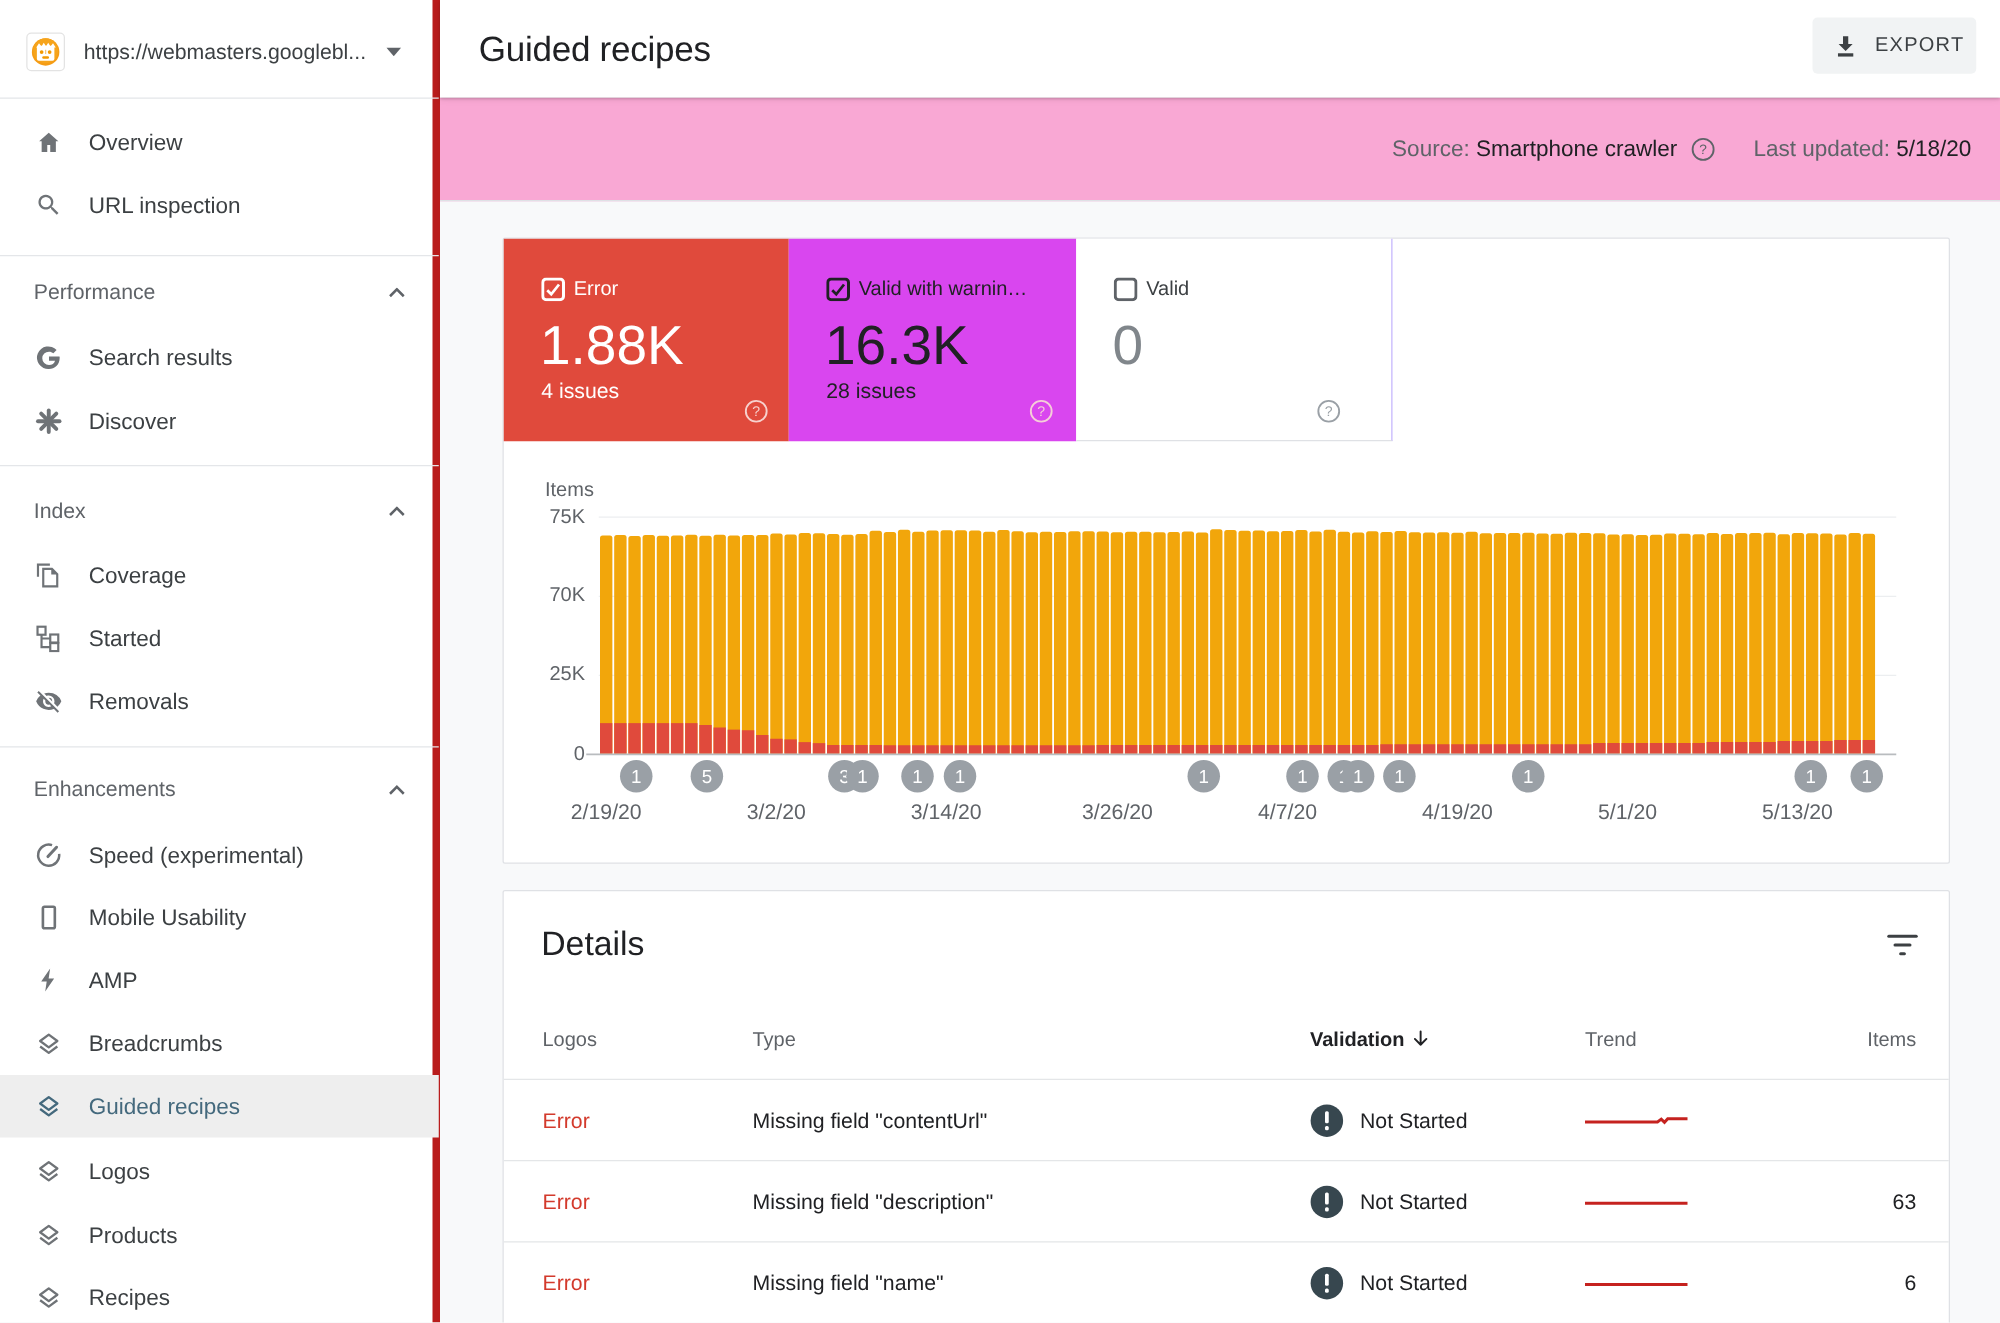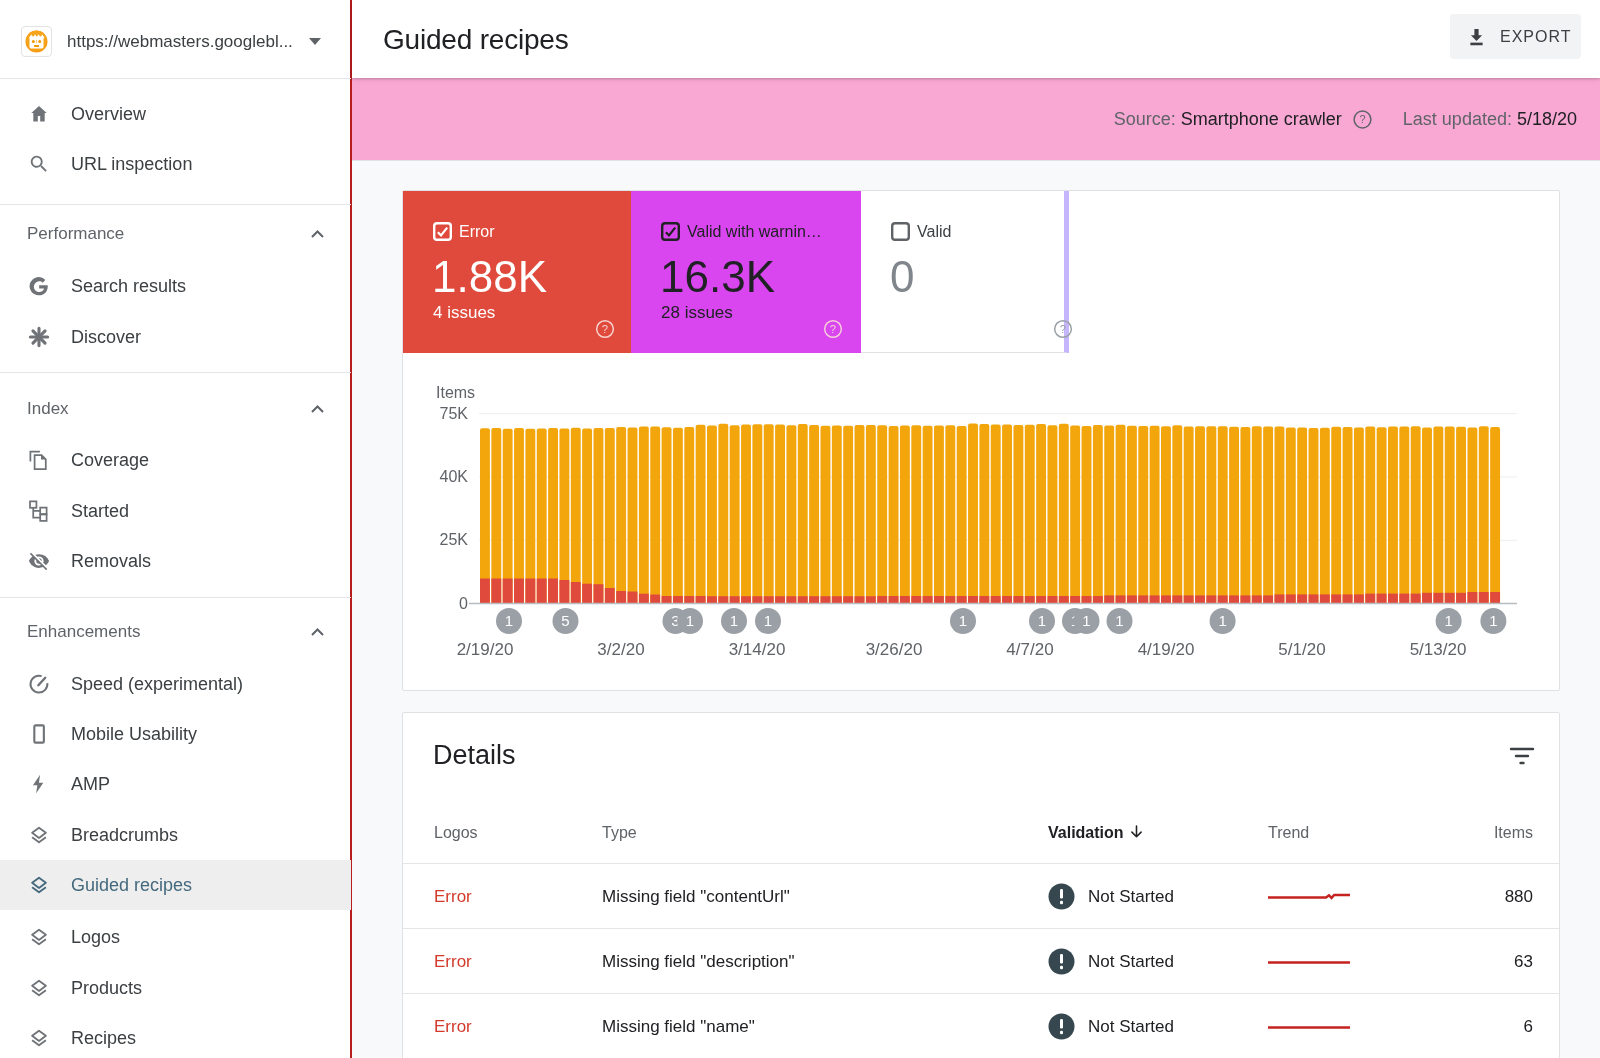--- a/index.html
+++ b/index.html
@@ -1,20 +1,20 @@
 <!DOCTYPE html>
 <html><head>
 <meta charset="utf-8">
 <style>
   * { margin:0; padding:0; box-sizing:border-box; }
   html,body { width:1600px; height:1058px; overflow:hidden; }
   body { font-family:"Liberation Sans", sans-serif; background:#f8f9fa; position:relative; color:#202124; }
   .abs { position:absolute; }
   
-  #sidebar { position:absolute; left:0; top:0; width:352px; height:1058px; background:#fff; border-right:2px solid #b91c1c; }
+  #sidebar { position:absolute; left:0; top:0; width:352px; height:1058px; background:#fff; border-right:6px solid #b91c1c; }
   .navrow { position:absolute; left:0; width:351px; height:50px; }
   .navrow .ic { position:absolute; left:28px; top:14px; width:22px; height:22px; }
   .navrow .lbl { position:absolute; left:71px; top:0; line-height:50px; font-size:18px; color:#3c4043; }
   .sechead { position:absolute; left:27px; width:300px; line-height:24px; font-size:17px; color:#5f6368; }
   .chev { position:absolute; left:311px; width:13px; height:8px; }
   .divider { position:absolute; left:0; width:351px; border-top:1px solid #e4e6e9; }
   #selrow { position:absolute; left:0; top:860px; width:351px; height:50px; background:#eeeeee; }
   
   #hdr { position:absolute; left:352px; top:0; width:1248px; height:78px; background:#fff; box-shadow:0 1px 2px rgba(0,0,0,.18), 0 2px 6px rgba(0,0,0,.08); z-index:5;}
   #title { position:absolute; left:31px; top:23px; font-size:28px; line-height:34px; letter-spacing:-0.2px; color:#202124; }
@@ -248,35 +248,35 @@
         <path d="M4.8 10.2 L8 13.4 L14.2 5.6" stroke-width="2.2"></path>
       </svg>
     <div class="lab">Valid with warnin…</div>
     <div class="num">16.3K</div>
     <div class="iss">28 issues</div>
     <svg class="q" viewBox="0 0 24 24" style="opacity:.8;">
         <circle cx="12" cy="12" r="10" fill="none" stroke="#fdf0d3" stroke-width="1.8"></circle>
         <text x="12" y="16.8" text-anchor="middle" font-size="13.5" fill="#fdf0d3" font-family="Liberation Sans, sans-serif">?</text>
       </svg>
   </div>
-  <div class="sumbox" style="left:458px;width:208px;background:#fff;border-right:5px solid #c4b5fd;border-bottom:1px solid #dfe1e5;color:#5f6368;">
+  <div class="sumbox" style="left:458px;width:253px;background:#fff;border-right:1px solid #c4b5fd;border-bottom:1px solid #dfe1e5;color:#5f6368;">
     <svg class="cb" viewBox="0 0 19 19" fill="none" stroke="#5f6368">
         <rect x="1.2" y="1.2" width="16.6" height="16.6" rx="2.8" stroke-width="2.4"></rect>
       </svg>
     <div class="lab" style="color:#3c4043;">Valid</div>
     <div class="num" style="color:#80868b;">0</div>
     <svg class="q" viewBox="0 0 24 24">
         <circle cx="12" cy="12" r="10" fill="none" stroke="#9aa0a6" stroke-width="1.8"></circle>
         <text x="12" y="16.8" text-anchor="middle" font-size="13.5" fill="#9aa0a6" font-family="Liberation Sans, sans-serif">?</text>
       </svg>
   </div>
 
   <div class="abs" style="left:33px;top:194px;font-size:16px;color:#5f6368;line-height:16px;">Items</div>
   <div class="ylab" style="left:25px;top:215px;">75K</div>
-  <div class="ylab" style="left:25px;top:278px;">40K</div>
+  <div class="ylab" style="left:25px;top:278px;">70K</div>
   <div class="ylab" style="left:25px;top:341px;">25K</div>
   <div class="ylab" style="left:25px;top:405px;">0</div>
 
   <svg class="abs" style="left:0;top:0;" width="1156" height="499" viewBox="0 0 1156 499">
     <line x1="76" y1="222.7" x2="1114" y2="222.7" stroke="#eceef0" stroke-width="1"></line>
     <line x1="76" y1="286" x2="1114" y2="286" stroke="#eceef0" stroke-width="1"></line>
     <line x1="76" y1="349.3" x2="1114" y2="349.3" stroke="#eceef0" stroke-width="1"></line>
     <path d="M77.00 412.0 V239.32 q0 -2 2-2 h5.9 q2 0 2 2 V412.0 Z" fill="#F2A60B"></path>
 <rect x="77.00" y="387.50" width="9.9" height="24.50" fill="#E04A3C"></rect>
 <path d="M88.35 412.0 V239.04 q0 -2 2-2 h5.9 q2 0 2 2 V412.0 Z" fill="#F2A60B"></path>
@@ -519,21 +519,20 @@
     <div class="typ">Missing field "contentUrl"</div>
     <svg class="nsic" viewBox="0 0 27 27">
         <circle cx="13.5" cy="13.5" r="13" fill="#37474F"></circle>
         <rect x="12" y="6" width="3" height="9.5" rx="1.2" fill="#fff"></rect>
         <rect x="12" y="17.8" width="3" height="3.4" rx="1.2" fill="#fff"></rect>
       </svg>
     <div class="nstext">Not Started</div>
     <svg class="trend" width="100" height="65">
         <path d="M2 33.5 H60 l3-2.2 2.6 2.6 2.6-2.9 H84" stroke="#c5221f" stroke-width="2.4" fill="none"></path>
       </svg>
-    <div class="items">880</div>
   </div>
   <div class="row" style="top:215px;">
     <div class="err">Error</div>
     <div class="typ">Missing field "description"</div>
     <svg class="nsic" viewBox="0 0 27 27">
         <circle cx="13.5" cy="13.5" r="13" fill="#37474F"></circle>
         <rect x="12" y="6" width="3" height="9.5" rx="1.2" fill="#fff"></rect>
         <rect x="12" y="17.8" width="3" height="3.4" rx="1.2" fill="#fff"></rect>
       </svg>
     <div class="nstext">Not Started</div>

